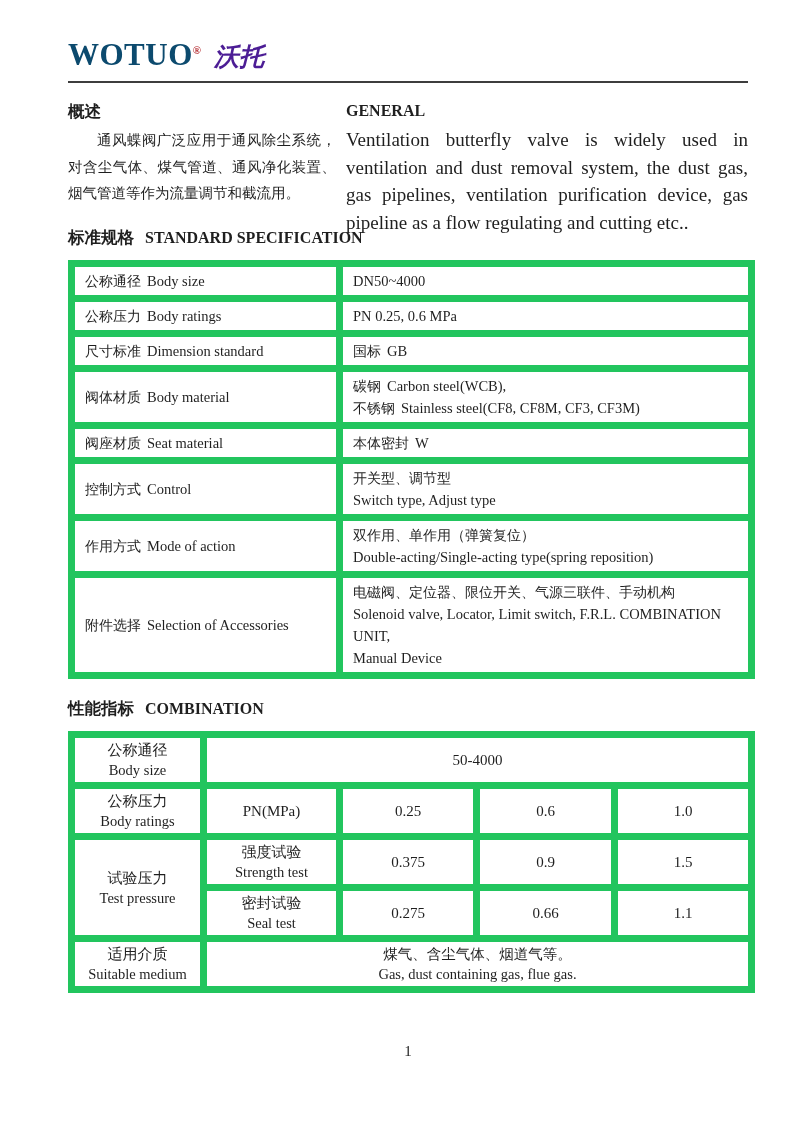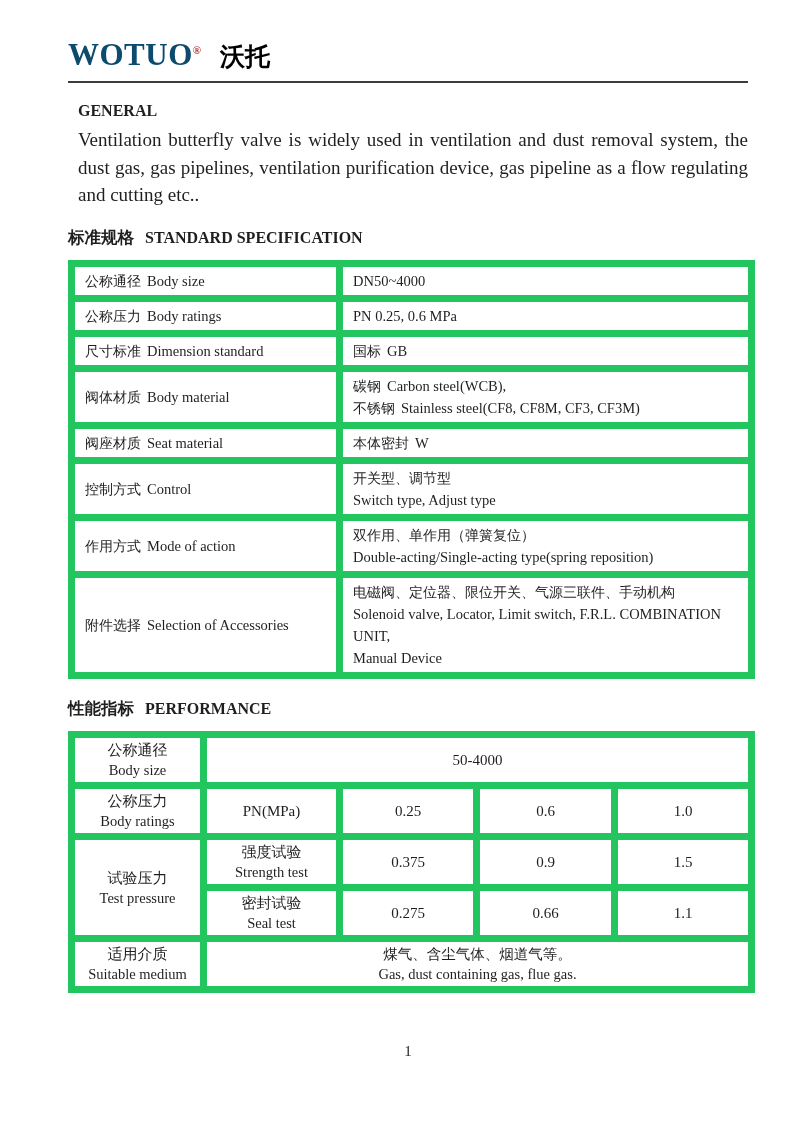--- a/index.html
+++ b/index.html
@@ -16,21 +16,21 @@
 
   
   .logo-row { line-height:34px; white-space:nowrap; }
   .brand {
     font-family:"Liberation Serif","DejaVu Serif",serif;
     font-weight:bold; font-size:31px; color:#0c4a6e; letter-spacing:0.5px;
   }
   .reg { font-size:11px; color:#B01E23; position:relative; top:-11px; font-weight:bold; }
   .brand-cn {
     font-family:"Liberation Sans","DejaVu Sans",sans-serif;
-    font-weight:bold; font-size:25px; color:#000000; margin-left:19px;
+    font-weight:bold; font-size:25px; color:#4c1d95; margin-left:13px;font-style:italic;
   }
   .logo-rule { border:none; border-top:2.5px solid #3d3d3d; margin:3px 0 0 0; }
 
   
   .intro { display:flex; margin-top:17px; height:108px; }
   .intro-left  { width:268px; }
   .intro-right { flex:1; padding-left:10px; }
   .h-zh {
     font-family:"Liberation Sans","DejaVu Sans",sans-serif;
     font-weight:bold; font-size:16.5px; line-height:22px;
@@ -86,20 +86,24 @@
 <body>
 
 <div class="page">
 
   <div class="logo-row">
     <span class="brand">WOTUO</span><span class="reg">®</span><span class="brand-cn">沃托</span>
   </div>
   <hr class="logo-rule">
 
   <div class="intro">
+    <div class="intro-left">
+      <div class="h-zh">概述</div>
+      <p class="p-zh">通风蝶阀广泛应用于通风除尘系统，对含尘气体、煤气管道、通风净化装置、烟气管道等作为流量调节和截流用。</p>
+    </div>
     <div class="intro-right">
       <div class="h-en">GENERAL</div>
       <p class="p-en">Ventilation butterfly valve is widely used in ventilation and dust removal system, the dust gas, gas pipelines, ventilation purification device, gas pipeline as a flow regulating and cutting etc..</p>
     </div>
   </div>
 
   <div class="section-heading">
     <span class="zh-part">标准规格</span>
     <span class="en-part">STANDARD SPECIFICATION</span>
   </div>
@@ -177,21 +181,21 @@
           <div class="line"><span class="zh">电磁阀、定位器、限位开关、气源三联件、手动机构</span></div>
           <div class="line"><span class="en">Solenoid valve, Locator, Limit switch, F.R.L. COMBINATION UNIT,</span></div>
           <div class="line"><span class="en">Manual Device</span></div>
         </td>
       </tr>
     </tbody>
   </table>
 
   <div class="section-heading">
     <span class="zh-part">性能指标</span>
-    <span class="en-part">PERFORMANCE</span>
+    <span class="en-part">COMBINATION</span>
   </div>
 
   <table class="perf">
     <colgroup>
       <col style="width:132px">
         <col style="width:136px">
         <col style="width:137px">
         <col style="width:138px">
         <col style="width:137px">
     </colgroup>

